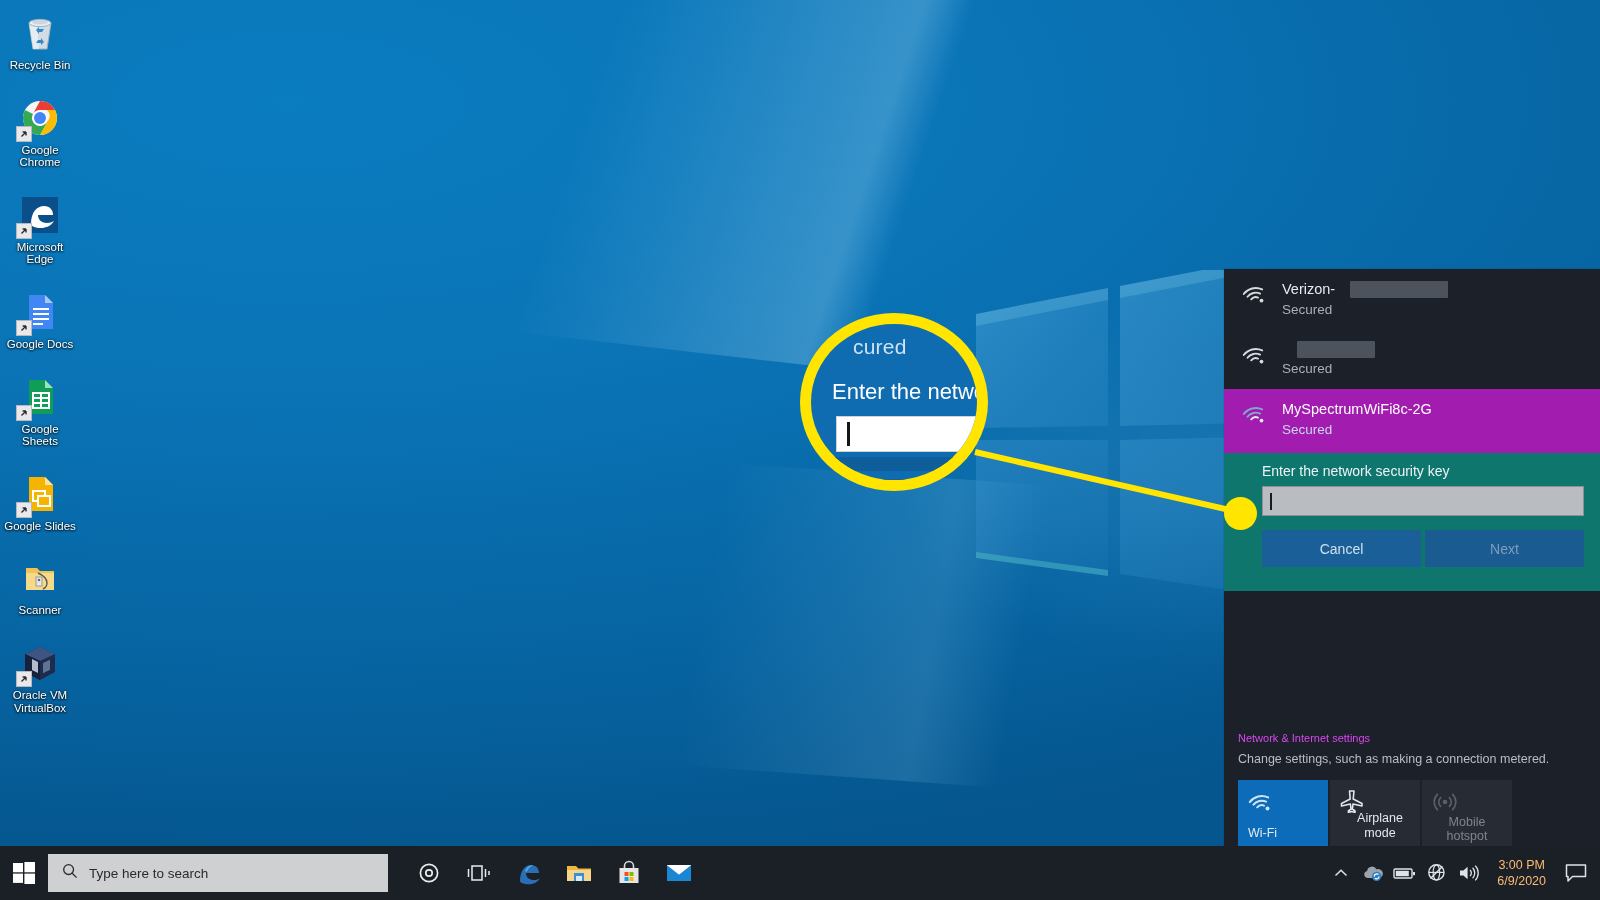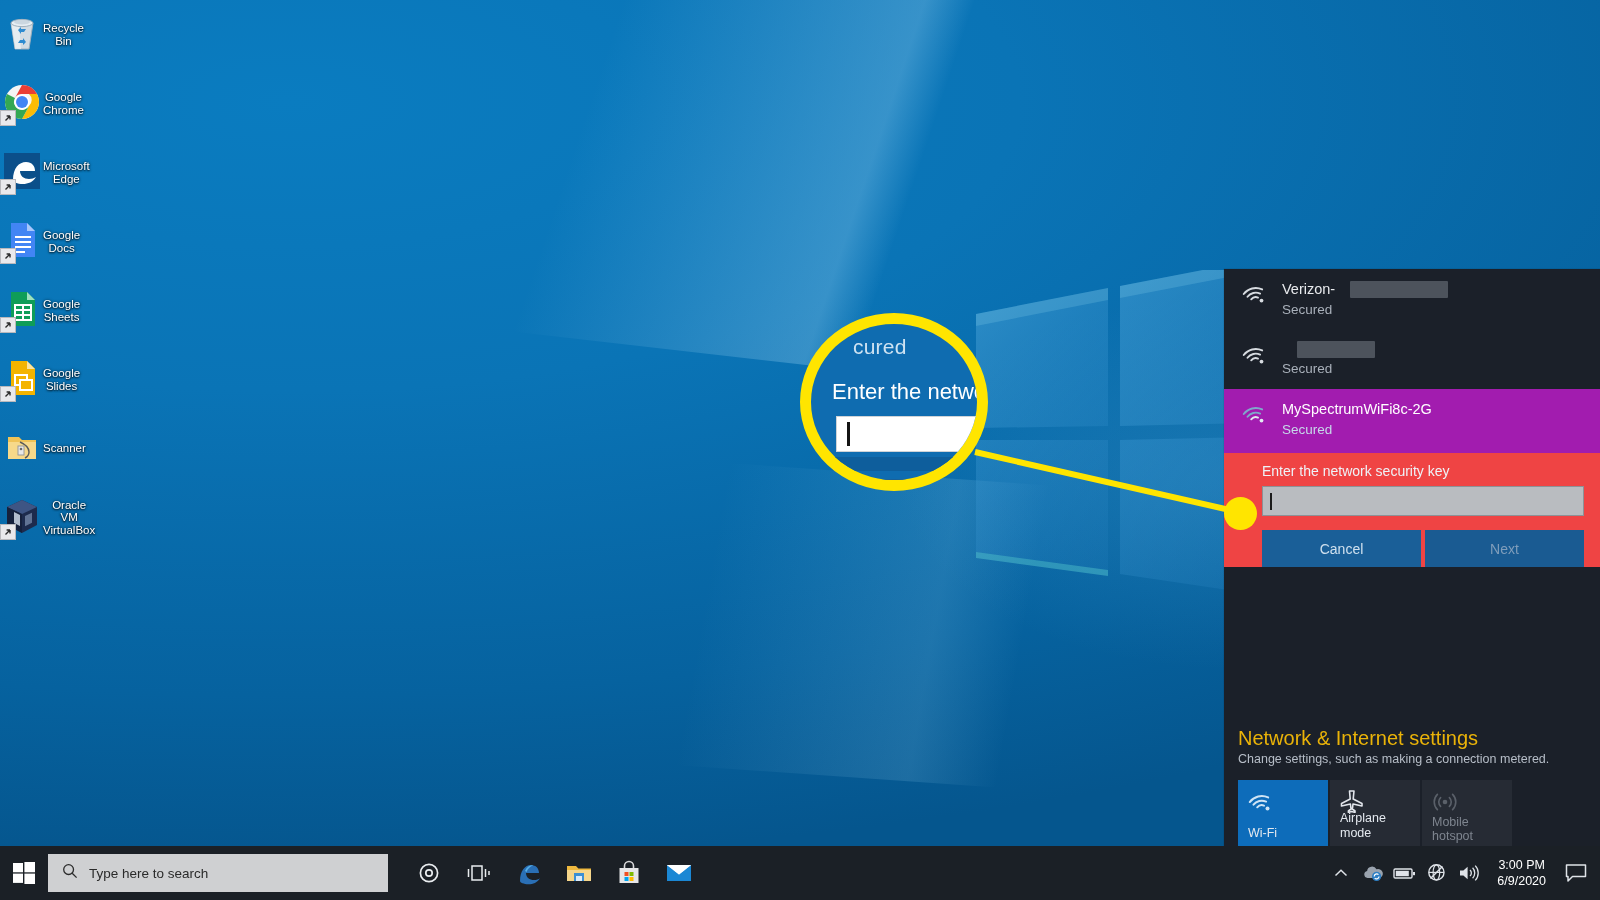--- a/index.html
+++ b/index.html
@@ -21,21 +21,21 @@
   .wp-streak2{position:absolute;left:0;top:56%;width:110%;height:36%;
     background:linear-gradient(96deg, rgba(255,255,255,0) 40%, rgba(150,210,240,.17) 53%, rgba(255,255,255,0) 58%);
     transform:rotate(4deg);pointer-events:none;}
   .wp-glow{position:absolute;left:48%;top:26%;width:58%;height:62%;
     background:radial-gradient(closest-side, rgba(120,200,240,.16), rgba(120,200,240,0) 72%);}
   .hero{position:absolute;left:960px;top:270px;width:340px;height:330px;}
   .hero svg{display:block;}
 
   
   .icons{position:absolute;left:0;top:10px;width:80px;}
-  .dicon{width:78px;margin:0 auto 23px auto;display:flex;flex-direction:row;align-items:center;cursor:default;}
+  .dicon{width:78px;margin:0 auto 23px auto;display:flex;flex-direction:column;align-items:center;cursor:default;}
   .dicon .glyph{width:46px;height:46px;position:relative;display:flex;align-items:center;justify-content:center;}
   .dicon .lbl{margin-top:3px;font-size:11.5px;line-height:12.6px;color:#fff;text-align:center;
     text-shadow:0 1px 2px rgba(0,0,0,.85),0 0 3px rgba(0,0,0,.7);max-width:76px;word-wrap:break-word;}
   .shortcut{position:absolute;left:-1px;bottom:-1px;width:14px;height:14px;background:#e9e9ec;
     border:1px solid #b9b9bd;display:flex;align-items:center;justify-content:center;}
   .shortcut svg{display:block;}
 
   
   .flyout{position:absolute;left:1224px;top:269px;width:376px;height:577px;
     background:#1b2029;box-shadow:0 0 1px rgba(0,0,0,.4);}
@@ -51,26 +51,26 @@
   .keyfield{margin:0 16px 0 38px;height:30px;background:#b9bcc0;border:1px solid #8d9196;
     box-sizing:border-box;display:flex;align-items:center;padding-left:7px;position:relative;}
   .caret{width:1.5px;height:17px;background:#1b1b1b;animation:blink 1.05s steps(1,end) infinite;}
   @keyframes blink{0%,49%{opacity:1}50%,100%{opacity:.15}}
   .btnrow{display:flex;gap:4px;margin:14px 16px 0 38px;}
   .nbtn{flex:1;height:35px;display:flex;align-items:center;justify-content:center;
     font-size:14px;background:#1a5f98;color:#cfe0ee;cursor:default;border:1px solid transparent;}
   .nbtn.disabled{color:#7f9dbb;background:#1a5b92;}
   .flyout-footer{position:absolute;left:0;bottom:0;width:100%;}
   .fsettings{padding:0 0 0 14px;}
-  .fsettings .ft{font-size:20px;color:#eab308;line-height:20px;}
+  .fsettings .ft{font-size:11px;color:#d946ef;line-height:20px;}
   .fsettings .fs{font-size:12.5px;color:#b7bec8;line-height:18px;margin-top:2px;}
   .qa{display:flex;gap:2px;padding:12px 0 0 14px;}
   .qtile{width:90px;height:66px;background:#2b313b;position:relative;cursor:default;}
   .qtile.on{background:#0d6cba;}
-  .qtile.off{background:#262b34;}
+  .qtile.off{background:#262b34;text-align:center;}
   .qtile .qi{position:absolute;left:10px;top:9px;width:26px;height:24px;}
   .qtile .ql{position:absolute;left:10px;bottom:5px;font-size:12.5px;color:#e4e9ef;line-height:15px;}
   .qtile.off .ql{color:#7e858f;}
   .qtile.dim .qi{opacity:.45;}
 
   
   .callout-line{position:absolute;left:0;top:0;width:1600px;height:900px;pointer-events:none;}
   .mag{position:absolute;left:800px;top:313px;width:188px;height:178px;border-radius:50%;
     overflow:hidden;box-sizing:border-box;border:11px solid #ffe500;background:#0f6cb0;}
   .mag-inner{position:absolute;left:-1px;top:-1px;width:190px;height:180px;}
@@ -88,21 +88,21 @@
   .taskbar{position:absolute;left:0;bottom:0;width:1600px;height:54px;background:#1b2026;
     display:flex;align-items:center;}
   .startbtn{width:48px;height:54px;display:flex;align-items:center;justify-content:center;cursor:default;}
   .searchbox{width:340px;height:38px;background:#cfd0d2;display:flex;align-items:center;
     padding-left:14px;box-sizing:border-box;gap:11px;cursor:text;}
   .searchbox .sph{font-size:13.5px;color:#2a2a2a;}
   .tbicon{width:50px;height:54px;display:flex;align-items:center;justify-content:center;cursor:default;}
   .tray{margin-left:auto;display:flex;align-items:center;height:54px;padding-right:6px;gap:0;}
   .trayitem{width:32px;height:54px;display:flex;align-items:center;justify-content:center;cursor:default;}
   .clock{display:flex;flex-direction:column;align-items:center;justify-content:center;
-    height:54px;padding:0 12px;font-size:12.5px;color:#ffffff;line-height:16px;cursor:default;}
+    height:54px;padding:0 12px;font-size:12.5px;color:#fdba74;line-height:16px;cursor:default;}
   .actioncenter{width:36px;height:54px;display:flex;align-items:center;justify-content:center;cursor:default;}
 </style>
 </head>
 <body>
 
 <div id="root">
 
   <div class="wallpaper">
     <div class="wp-glow"></div>
     <div class="wp-streak"></div>
@@ -319,21 +319,21 @@
           </g>
           <circle cx="19.5" cy="18.6" r="1.9" fill="#e2eaf2"></circle>
         </svg>
       </div>
       <div class="net-ssid">
         <span>MySpectrumWiFi8c-2G</span>
       </div>
       <div class="net-sub">Secured</div>
     </div>
 
-    <div style="background:#ef4444;padding-bottom:0;">
+    <div style="background:#0f766e;padding-bottom:24px;">
       <div class="keyprompt">Enter the network security key</div>
       <div class="keyfield">
         <div class="caret"></div>
         <span style="font-size:14px;color:#1b1b1b;"></span>
       </div>
       <div class="btnrow">
         <div class="nbtn">Cancel</div>
         <div class="nbtn disabled">Next</div>
       </div>
     </div>

